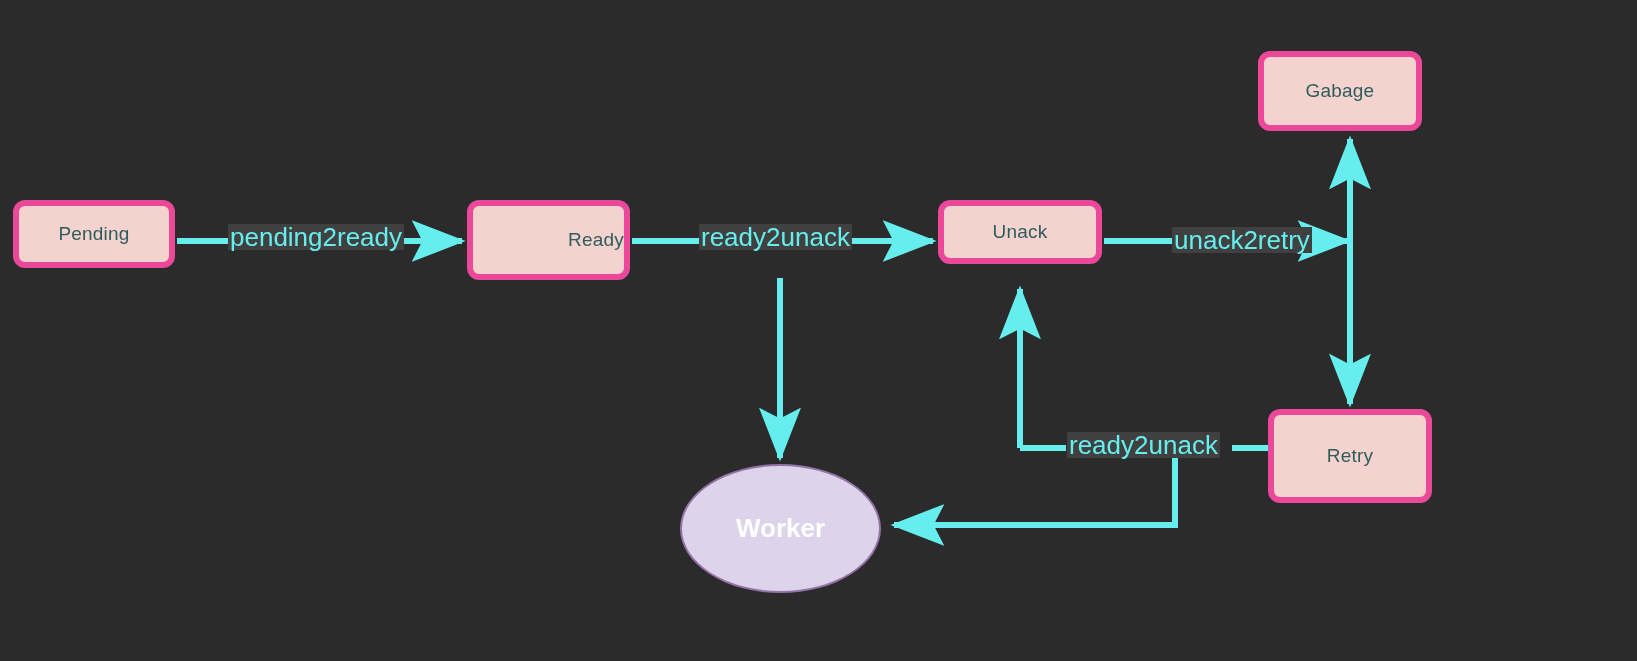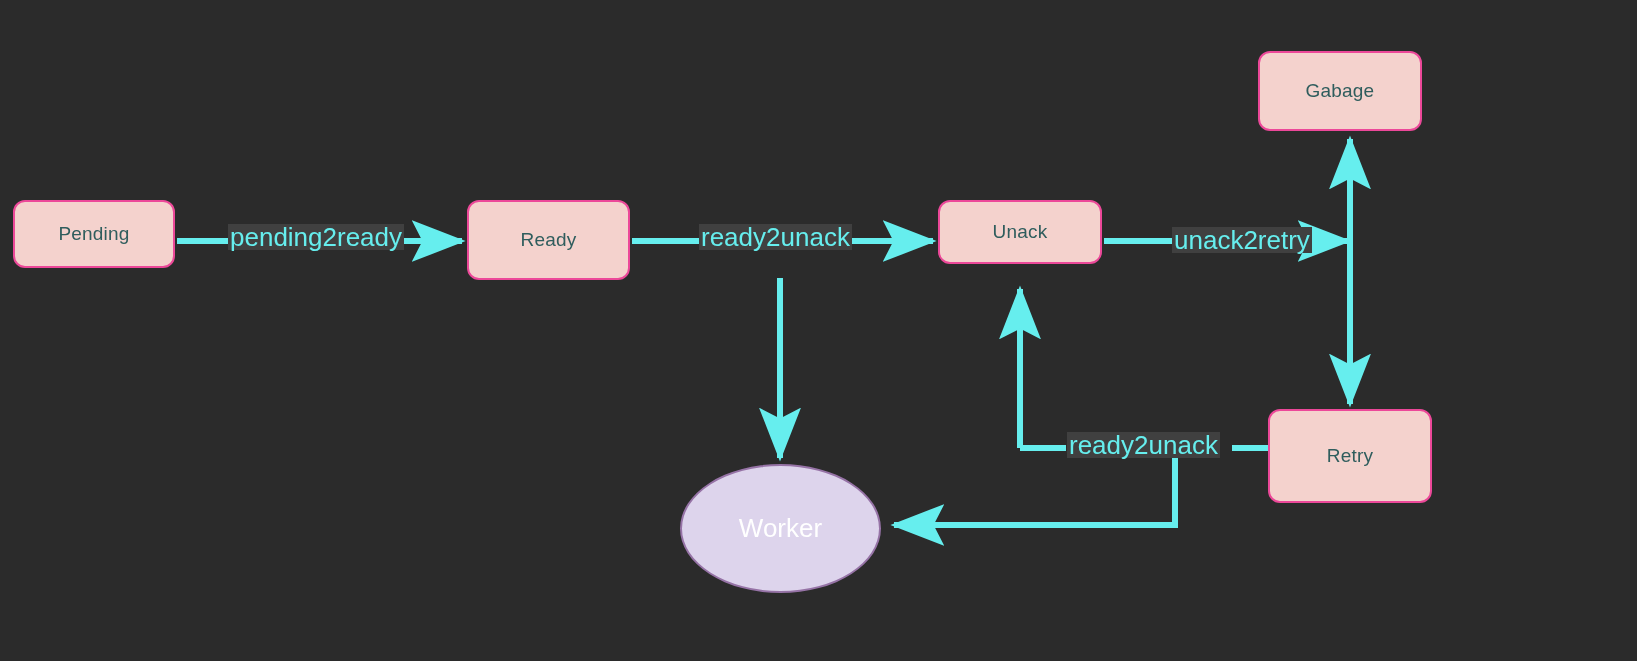--- a/index.html
+++ b/index.html
@@ -30,34 +30,34 @@
   .node {
     position: absolute;
     box-sizing: border-box;
     display: flex;
     align-items: center;
     justify-content: center;
     text-align: center;
   }
   .node-box {
     background: #f4d2cd;
-    border: 2px solid #ec4899;
+    border: 6px solid #ec4899;
     border-radius: 12px;
     color: #2f5d5d;
     font-size: 19px;
     font-weight: 400;
     letter-spacing: 0.2px;
   }
   .node-ellipse {
     background: #ddd4ec;
     border: 2px solid #9673a6;
     border-radius: 50%;
     color: #ffffff;
     font-size: 26px;
-    font-weight: normal;
+    font-weight: bold;
   }
   .edge-label {
     position: absolute;
     color: #66eeee;
     font-size: 26px;
     font-weight: 400;
     white-space: nowrap;
     background: #404040;
     padding: 0 2px;
     line-height: 1;
@@ -104,21 +104,21 @@
 
     <g>
       <path d="M1175,448 L1175,525 L894,525" fill="none" stroke="#66eeee" stroke-width="6" marker-end="url(#arrowhead)"></path>
     </g>
   </svg>
 
   <div class="node node-box" style="left:13px; top:200px; width:162px; height:68px;">
     <span>Pending</span>
   </div>
 
-  <div class="node node-box" style="left:467px; top:200px; width:163px; height:80px;">
+  <div class="node node-box" style="left:467px; top:200px; width:163px; height:80px;justify-content:flex-end;">
     <span>Ready</span>
   </div>
 
   <div class="node node-box" style="left:938px; top:200px; width:164px; height:64px;">
     <span>Unack</span>
   </div>
 
   <div class="node node-box" style="left:1258px; top:51px; width:164px; height:80px;">
     <span>Gabage</span>
   </div>

